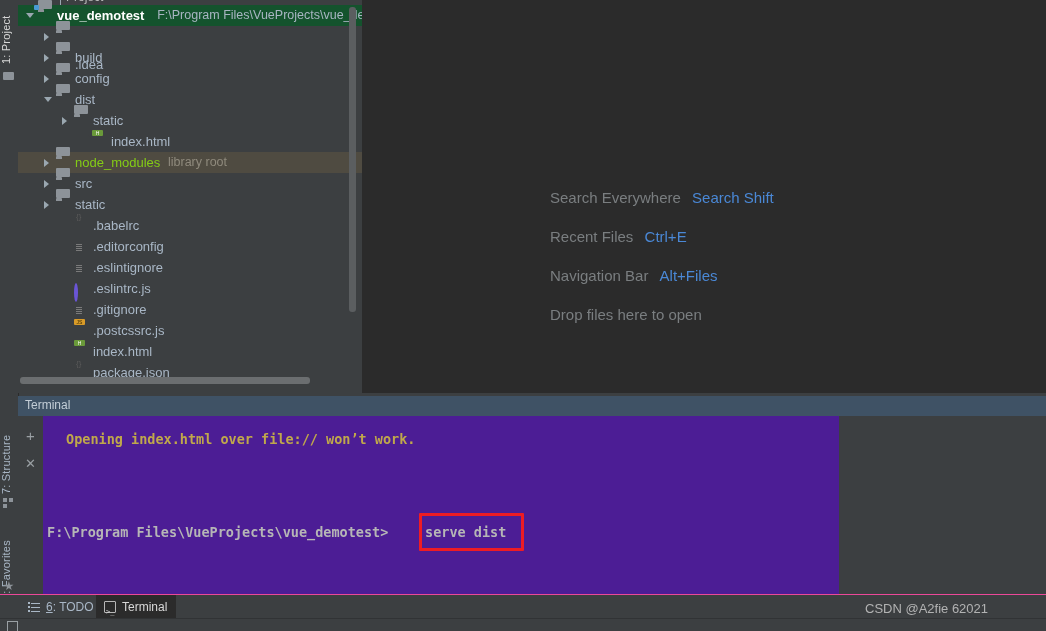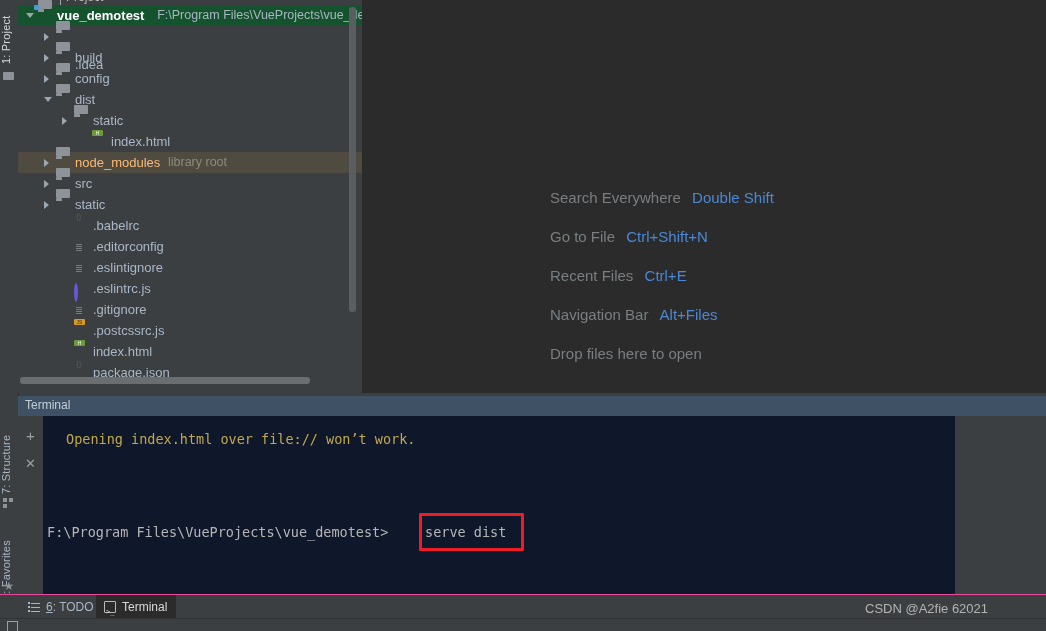--- a/index.html
+++ b/index.html
@@ -124,21 +124,21 @@
     top: 0;
   }
   .row .sublabel {
     position: absolute;
     top: 0;
     color: #8e8e8e;
     font-size: 12.5px;
   }
   .row.selected .label { font-weight: bold; color: #ffffff; }
   .row.selected .sublabel { color: #a8b5c2; }
-  .row.libroot .label { color: #fdba74; }
+  .row.libroot .label { color: #84cc16; }
   .row.libroot .sublabel { color: #8f8a7d; }
 
   
   .folder {
     position: relative;
     width: 14px; height: 11px;
   }
   .folder .body {
     position: absolute;
     left: 0; bottom: 0;
@@ -291,24 +291,25 @@
     left: 3px;
     width: 19px; height: 19px;
     color: #9aa0a4;
     font-size: 15px;
     line-height: 19px;
     text-align: center;
   }
   .term-body {
     position: absolute;
     left: 43px; top: 416px;
-    width: 912px; height: 178px;
-    background: #0f172a;
+    width: 796px; height: 178px;
+    background: #4c1d95;
     font-family: "DejaVu Sans Mono", monospace;
     font-size: 13.5px;
+    font-weight: bold;
   }
   .term-line {
     position: absolute;
     white-space: pre;
   }
   .term-warn { color: #c0a84b; }
   .term-prompt { color: #b6b6b6; }
   .redbox {
     position: absolute;
     border: 3px solid #ee1c24;
@@ -519,25 +520,21 @@
       </div>
 
     <div class="tree-vscroll"></div>
     <div class="tree-hscroll"></div>
   </div>
 
   <div class="editor-area">
     <div class="shortcuts">
       <div class="sc-row">
         <span>Search Everywhere</span>
-        <span class="sc-key">Double Shift</span>
-      </div>
-      <div class="sc-row">
-        <span>Go to File</span>
-        <span class="sc-key">Ctrl+Shift+N</span>
+        <span class="sc-key">Search Shift</span>
       </div>
       <div class="sc-row">
         <span>Recent Files</span>
         <span class="sc-key">Ctrl+E</span>
       </div>
       <div class="sc-row">
         <span>Navigation Bar</span>
         <span class="sc-key">Alt+Files</span>
       </div>
       <div class="sc-row">

